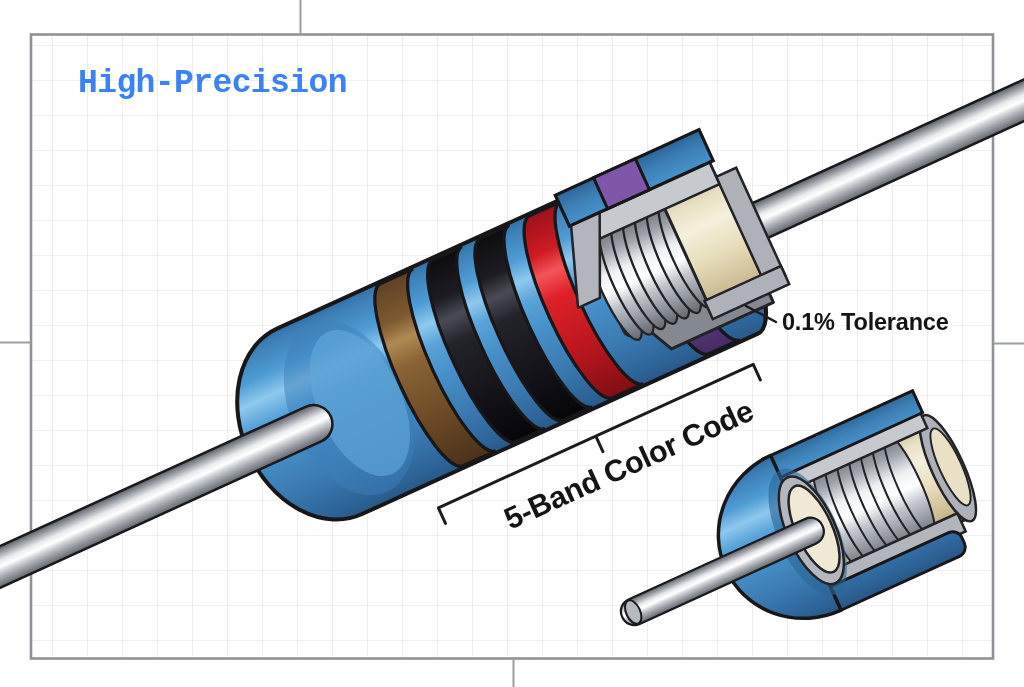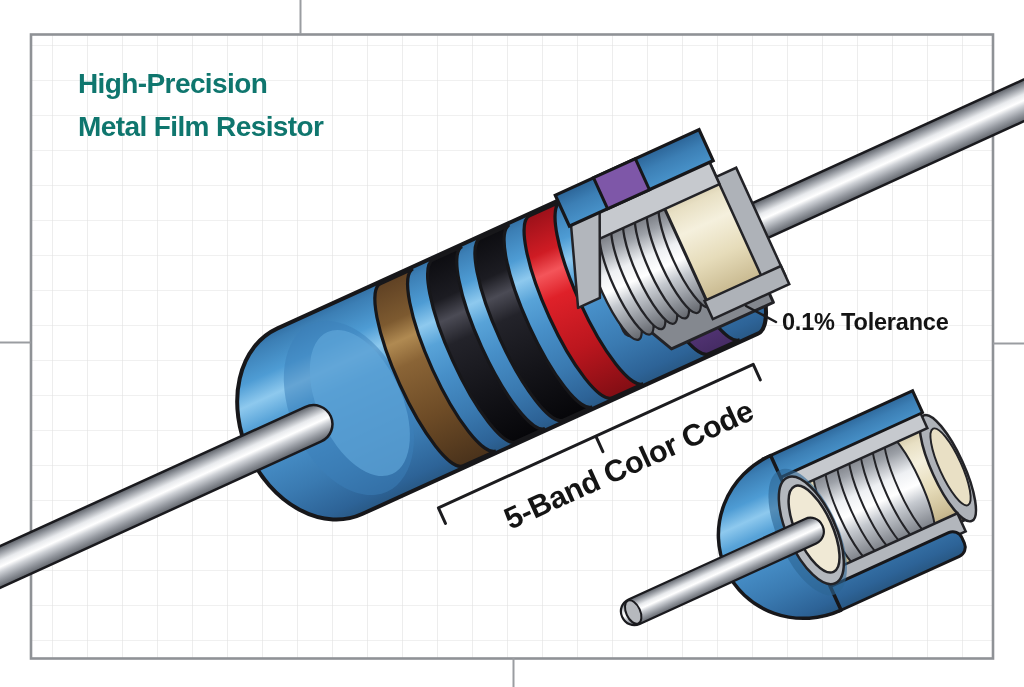--- a/index.html
+++ b/index.html
@@ -7,25 +7,26 @@
     position:relative;
     width:1024px;height:687px;
     background:#ffffff;
     overflow:hidden;
     font-family:"Liberation Sans", sans-serif;
   }
   .canvas svg{position:absolute;left:0;top:0;}
   .title{
     position:absolute;
     left:78px;top:62px;
-    font-size:28px;
+    font-size:33px;
     font-weight:700;
     line-height:43px;
     letter-spacing:-0.6px;
-    color:#0f766e;
+    color:#3b82f6;
+    font-family:Liberation Mono, monospace;
   }
   .svg-label{
     font-family:"Liberation Sans", sans-serif;
     fill:#141414;
   }
   .band-code-label{font-size:30.5px;font-weight:700;letter-spacing:-0.4px;}
   .tolerance-label{font-size:23.5px;font-weight:700;letter-spacing:-0.2px;}
 </style>
 </head>
 <body>
@@ -235,15 +236,14 @@
     <rect x="600" y="502" width="220" height="27" rx="13" fill="url(#gWireS)" stroke="#1a1a1e" stroke-width="2.2"></rect>
     <ellipse cx="612" cy="515.5" rx="7" ry="12.5" fill="#b6b9be" stroke="#1a1a1e" stroke-width="2"></ellipse>
   </g>
 
   <path d="M 746 306 L 776 322" fill="none" stroke="#1c1c1f" stroke-width="2.5" stroke-linecap="round"></path>
   <text class="svg-label tolerance-label" x="782" y="330">0.1% Tolerance</text>
 </svg>
 
   <div class="title">
     <div>High-Precision</div>
-    <div>Metal Film Resistor</div>
   </div>
 </div>
 
 </body></html>

